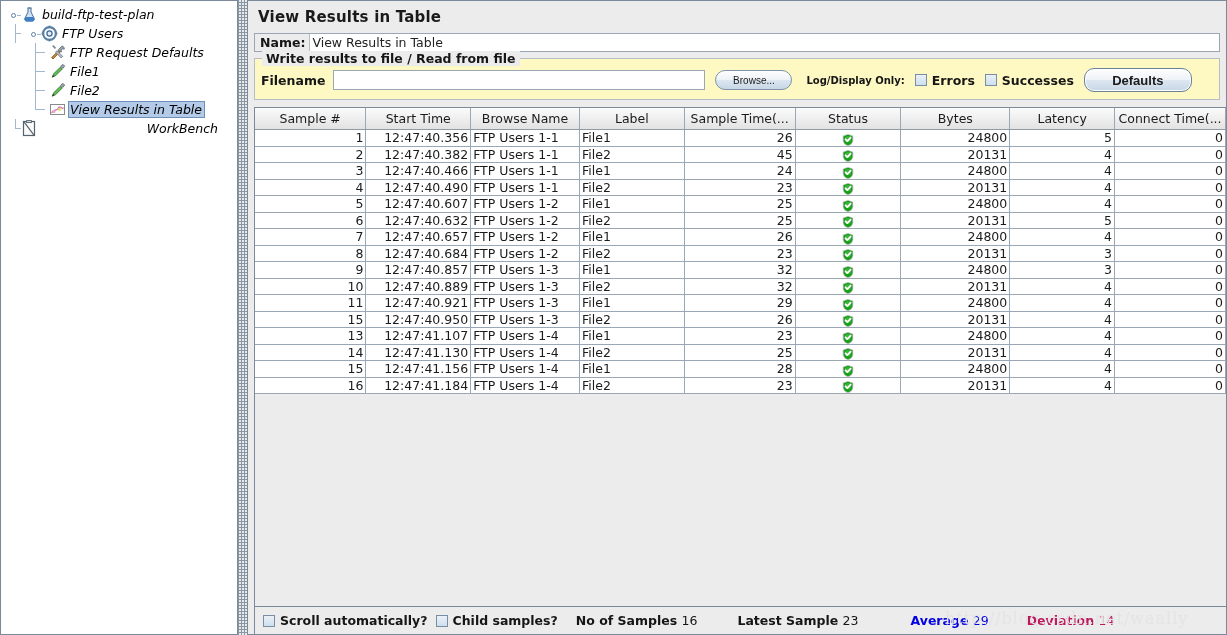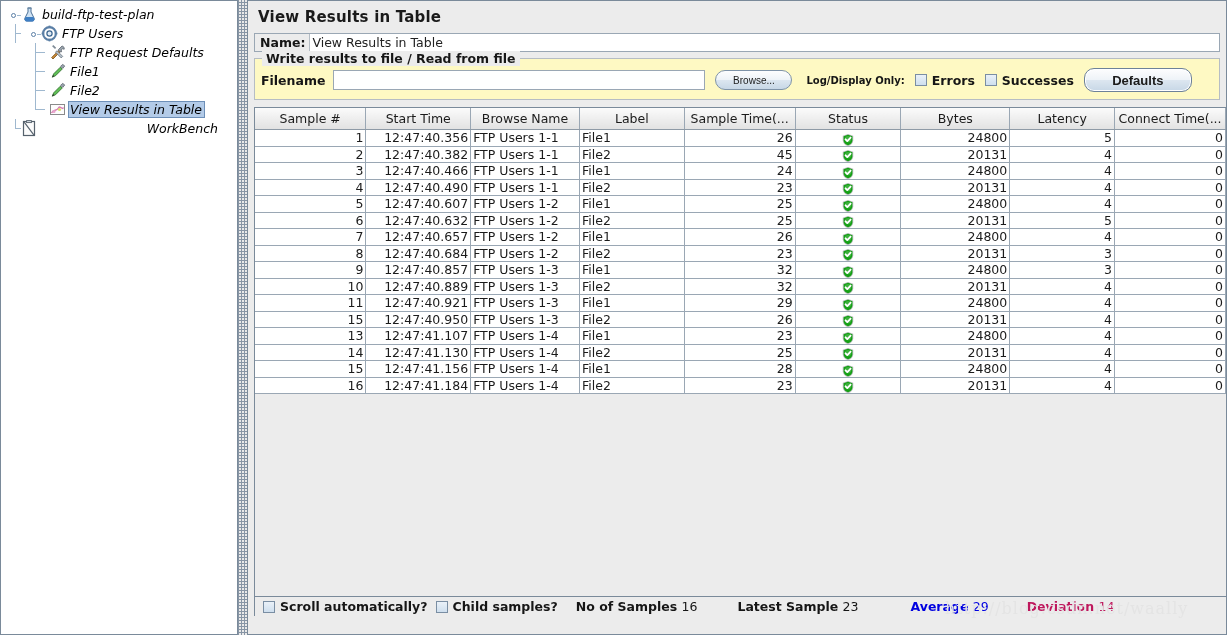--- a/index.html
+++ b/index.html
@@ -286,22 +286,22 @@
     display: inline-block;
     width: 14px; height: 14px;
     vertical-align: middle;
     position: relative;
     top: 1px;
   }
   .table-filler { flex: 1; background: #ececec; }
 
   
   .footer {
-    height: 20px;
-    margin: 0 0 18px 6px;
+    height: 28px;
+    margin: 0 0 0 6px;
     border: 1px solid #7a8a9a;
     border-right: none;
     border-bottom: none;
     background: #ececec;
     display: flex;
     align-items: center;
     position: relative;
     box-sizing: border-box;
   }
   .footer .cb-wrap { margin-left: 8px; }

